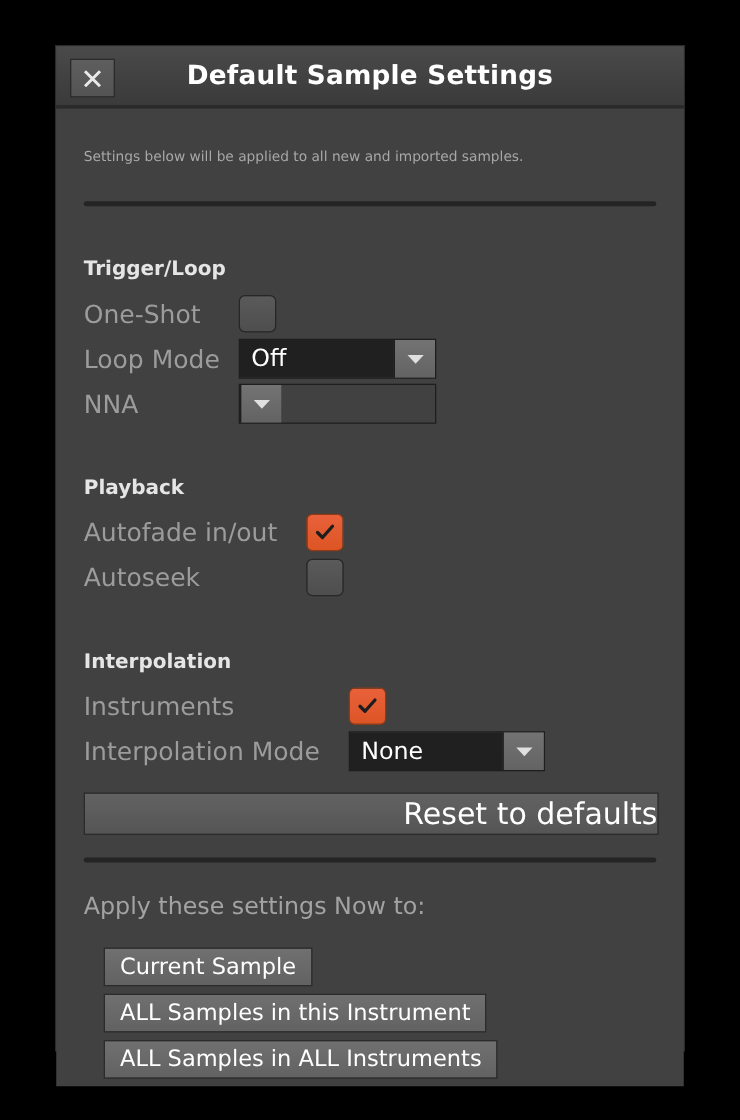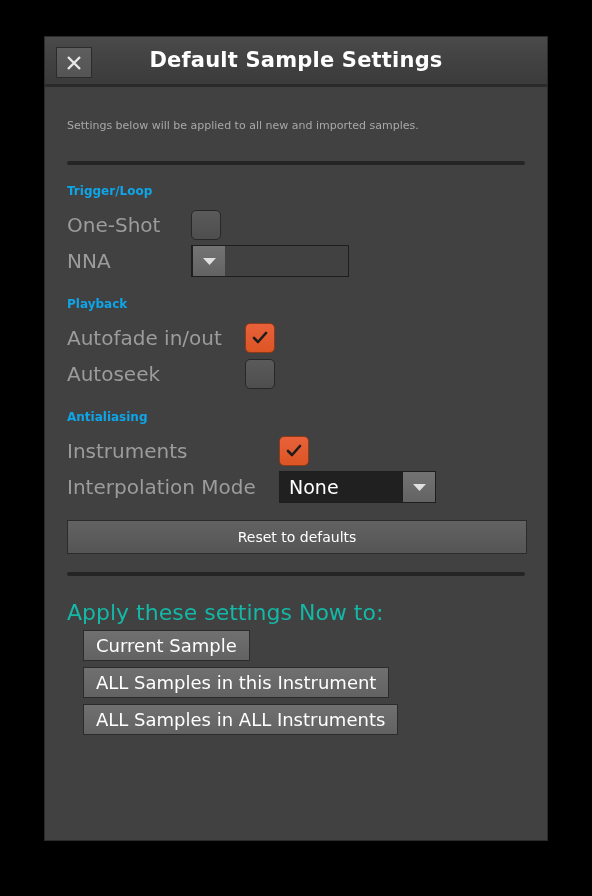--- a/index.html
+++ b/index.html
@@ -76,24 +76,24 @@
   }
 
   .sep {
     height: 4px;
     background: #242424;
     border-radius: 2px;
     margin: 22px 0 0 0;
   }
 
   .group-title {
-    color: #0ea5e9;
-    font-size: 12px;
+    color: #e5e5e5;
+    font-size: 16px;
     font-weight: bold;
-    margin-top: 19px;
+    margin-top: 40px;
     margin-bottom: 10px;
   }
 
   .row {
     display: flex;
     align-items: center;
     height: 34px;
     margin-bottom: 2px;
   }
   .row-label {
@@ -161,32 +161,32 @@
   .dd-imode { width: 157px; }
 
   
   .btn-wide {
     margin-top: 16px;
     height: 34px;
     width: 460px;
     background: linear-gradient(to bottom, #626262, #555555);
     border: 1px solid #2b2b2b;
     color: #ffffff;
-    font-size: 14px;
+    font-size: 24px;
     line-height: 32px;
-    text-align: center;
+    text-align: right;
     cursor: pointer;
   }
 
   
   .apply-label {
-    color: #14b8a6;
-    font-size: 22px;
+    color: #a3a3a3;
+    font-size: 19px;
     margin-top: 24px;
-    margin-bottom: 5px;
+    margin-bottom: 22px;
   }
   .apply-btn {
     display: block;
     height: 31px;
     margin-left: 16px;
     margin-bottom: 6px;
     background: linear-gradient(to bottom, #707070, #626262);
     border: 1px solid #2b2b2b;
     color: #ffffff;
     font-size: 18px;
@@ -219,20 +219,31 @@
 
     <div class="group-title">Trigger/Loop</div>
 
     <div class="row">
       <div class="row-label lw-oneshot">One-Shot</div>
       <div class="checkbox">
         
       </div>
     </div>
 
+    <div class="row">
+      <div class="row-label lw-loop">Loop Mode</div>
+      <div class="dropdown dd-loop">
+        <div class="value">Off</div>
+        <div class="arrow">
+          <svg width="15" height="10" viewBox="0 0 15 10">
+            <path d="M1 2 L14 2 L7.5 9 Z" fill="#e0e0e0"></path>
+          </svg>
+        </div>
+      </div>
+    </div>
 
     <div class="row">
       <div class="row-label lw-nna">NNA</div>
       <div class="dropdown dd-nna">
         <div class="arrow">
           <svg width="15" height="10" viewBox="0 0 15 10">
             <path d="M1 2 L14 2 L7.5 9 Z" fill="#e0e0e0"></path>
           </svg>
         </div>
       </div>
@@ -249,21 +260,21 @@
       </div>
     </div>
 
     <div class="row">
       <div class="row-label lw-seek">Autoseek</div>
       <div class="checkbox">
         
       </div>
     </div>
 
-    <div class="group-title">Antialiasing</div>
+    <div class="group-title">Interpolation</div>
 
     <div class="row">
       <div class="row-label lw-aa">Instruments</div>
       <div class="checkbox checked">
         <svg class="tick" width="18" height="18" viewBox="0 0 18 18">
           <path d="M3 9 L7 13 L15 4" stroke="#1d1d1d" stroke-width="2.6" fill="none" stroke-linecap="round" stroke-linejoin="round"></path>
         </svg>
       </div>
     </div>
 

